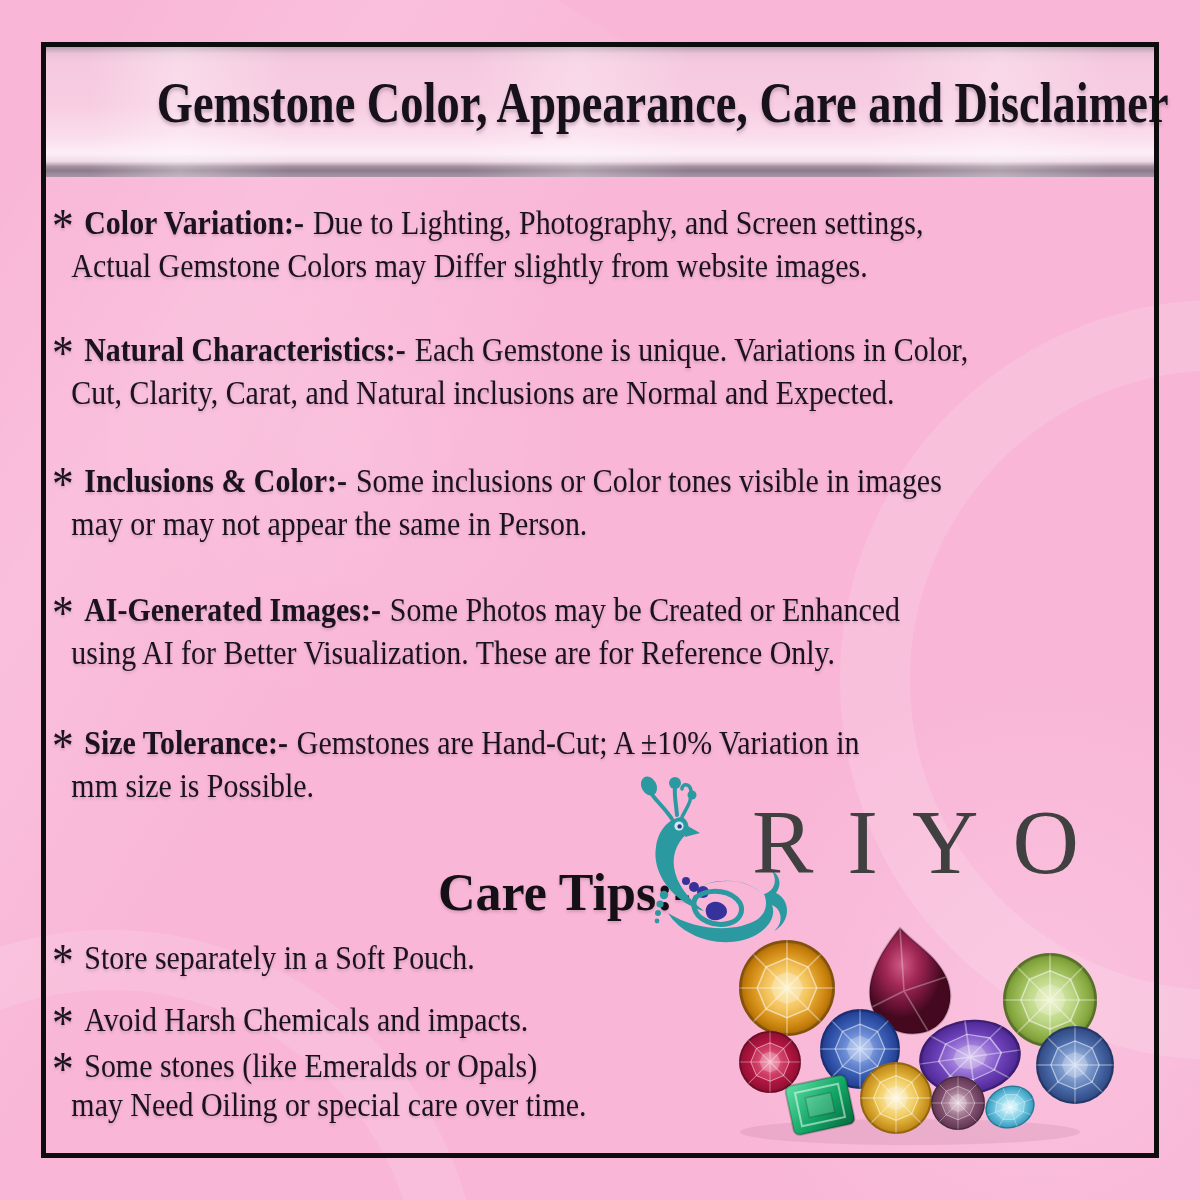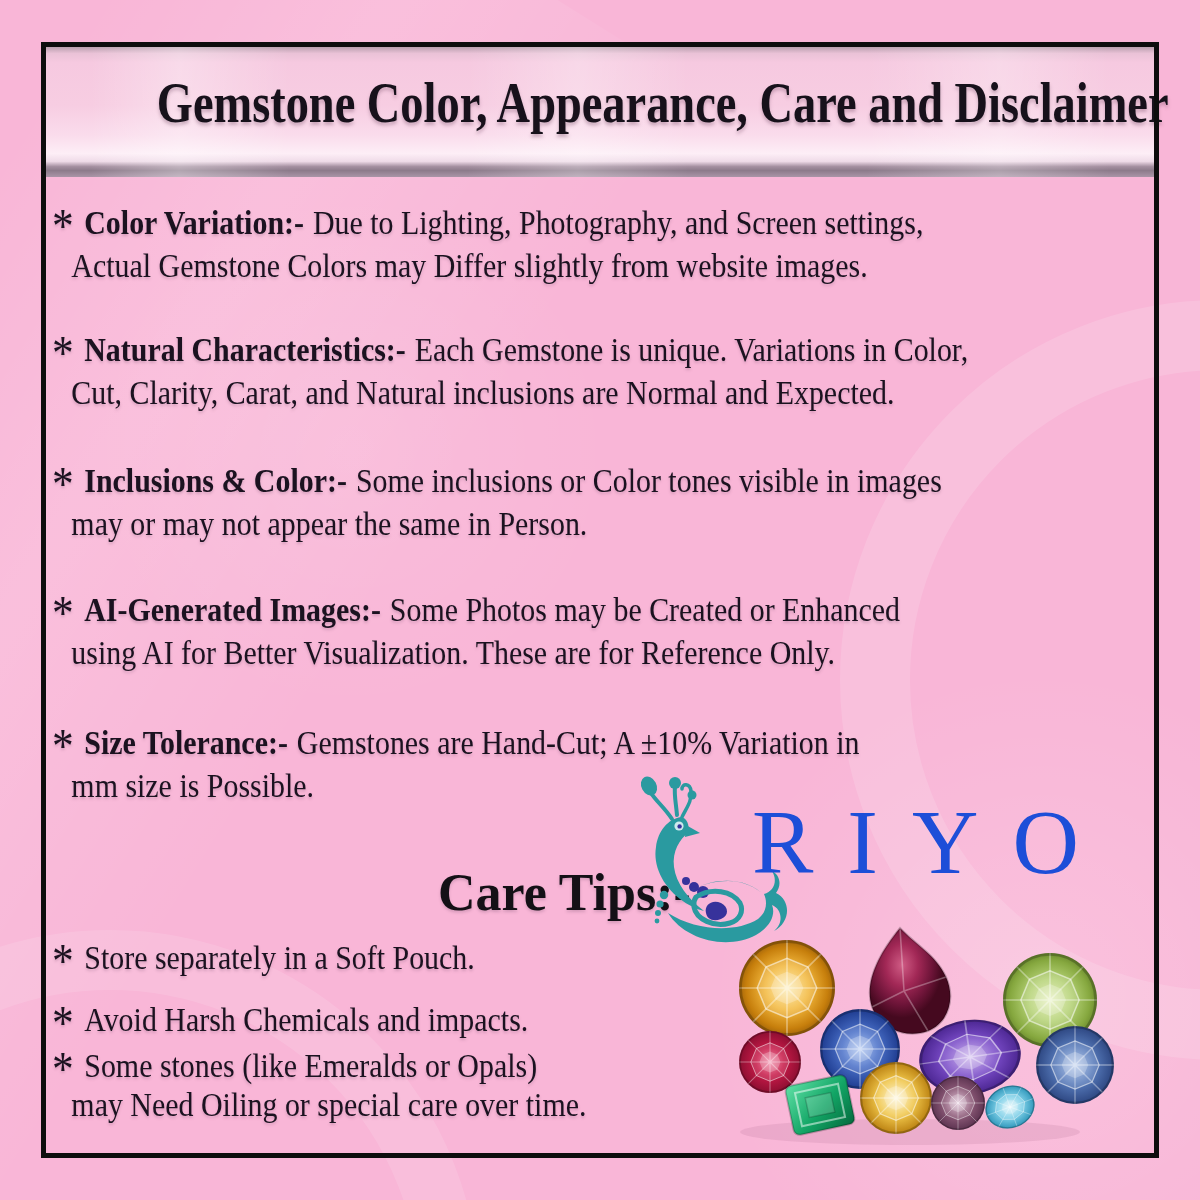--- a/index.html
+++ b/index.html
@@ -46,21 +46,21 @@
   .lead{font-weight:bold;margin-right:0.30em;}
 
   #b1{top:201px;} #b2{top:328px;} #b3{top:459px;} #b4{top:588px;} #b5{top:721px;}
 
   .care-heading{position:absolute;left:402px;top:863px;font-size:52px;font-weight:bold;
     color:#141016;text-shadow:0 2px 3px rgba(130,85,115,0.30);margin-left:36px;}
 
   #c1{top:936px;} #c2{top:998px;} #c3{top:1046px;line-height:39px;}
 
   .brand-word{position:absolute;left:752px;top:796px;font-size:92px;line-height:1;
-    letter-spacing:34px;color:#1d4ed8;}
+    letter-spacing:34px;color:#404040;}
 
   .logo-svg{position:absolute;left:630px;top:763px;width:160px;height:190px;}
   .gems-svg{position:absolute;left:720px;top:925px;width:440px;height:230px;}
 </style>
 </head>
 <body>
 
 <div class="decor" id="streak1"></div>
 <div class="decor" id="glow2"></div>
 <div class="decor" id="ring1"></div>

